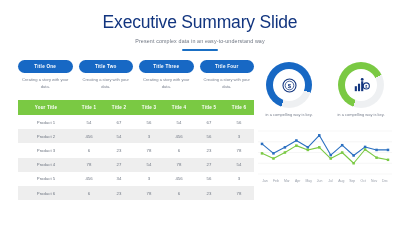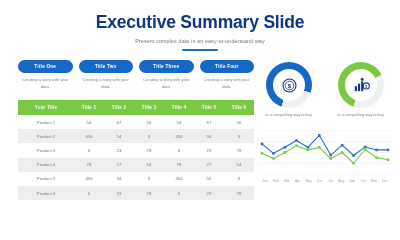--- a/index.html
+++ b/index.html
@@ -22,21 +22,21 @@
     box-sizing: border-box;
   }
 
   
   #header {
     padding-top: 14px;
     text-align: center;
   }
   #slide-title {
     font-size: 17.5px;
-    font-weight: bold;
+    font-weight: normal;
     color: #12357f;
     letter-spacing: -0.2px;
     line-height: 1;
     margin: 0;
   }
   #slide-subtitle {
     font-size: 5.3px;
     color: #6d7480;
     margin-top: 6px;
     letter-spacing: 0.15px;

